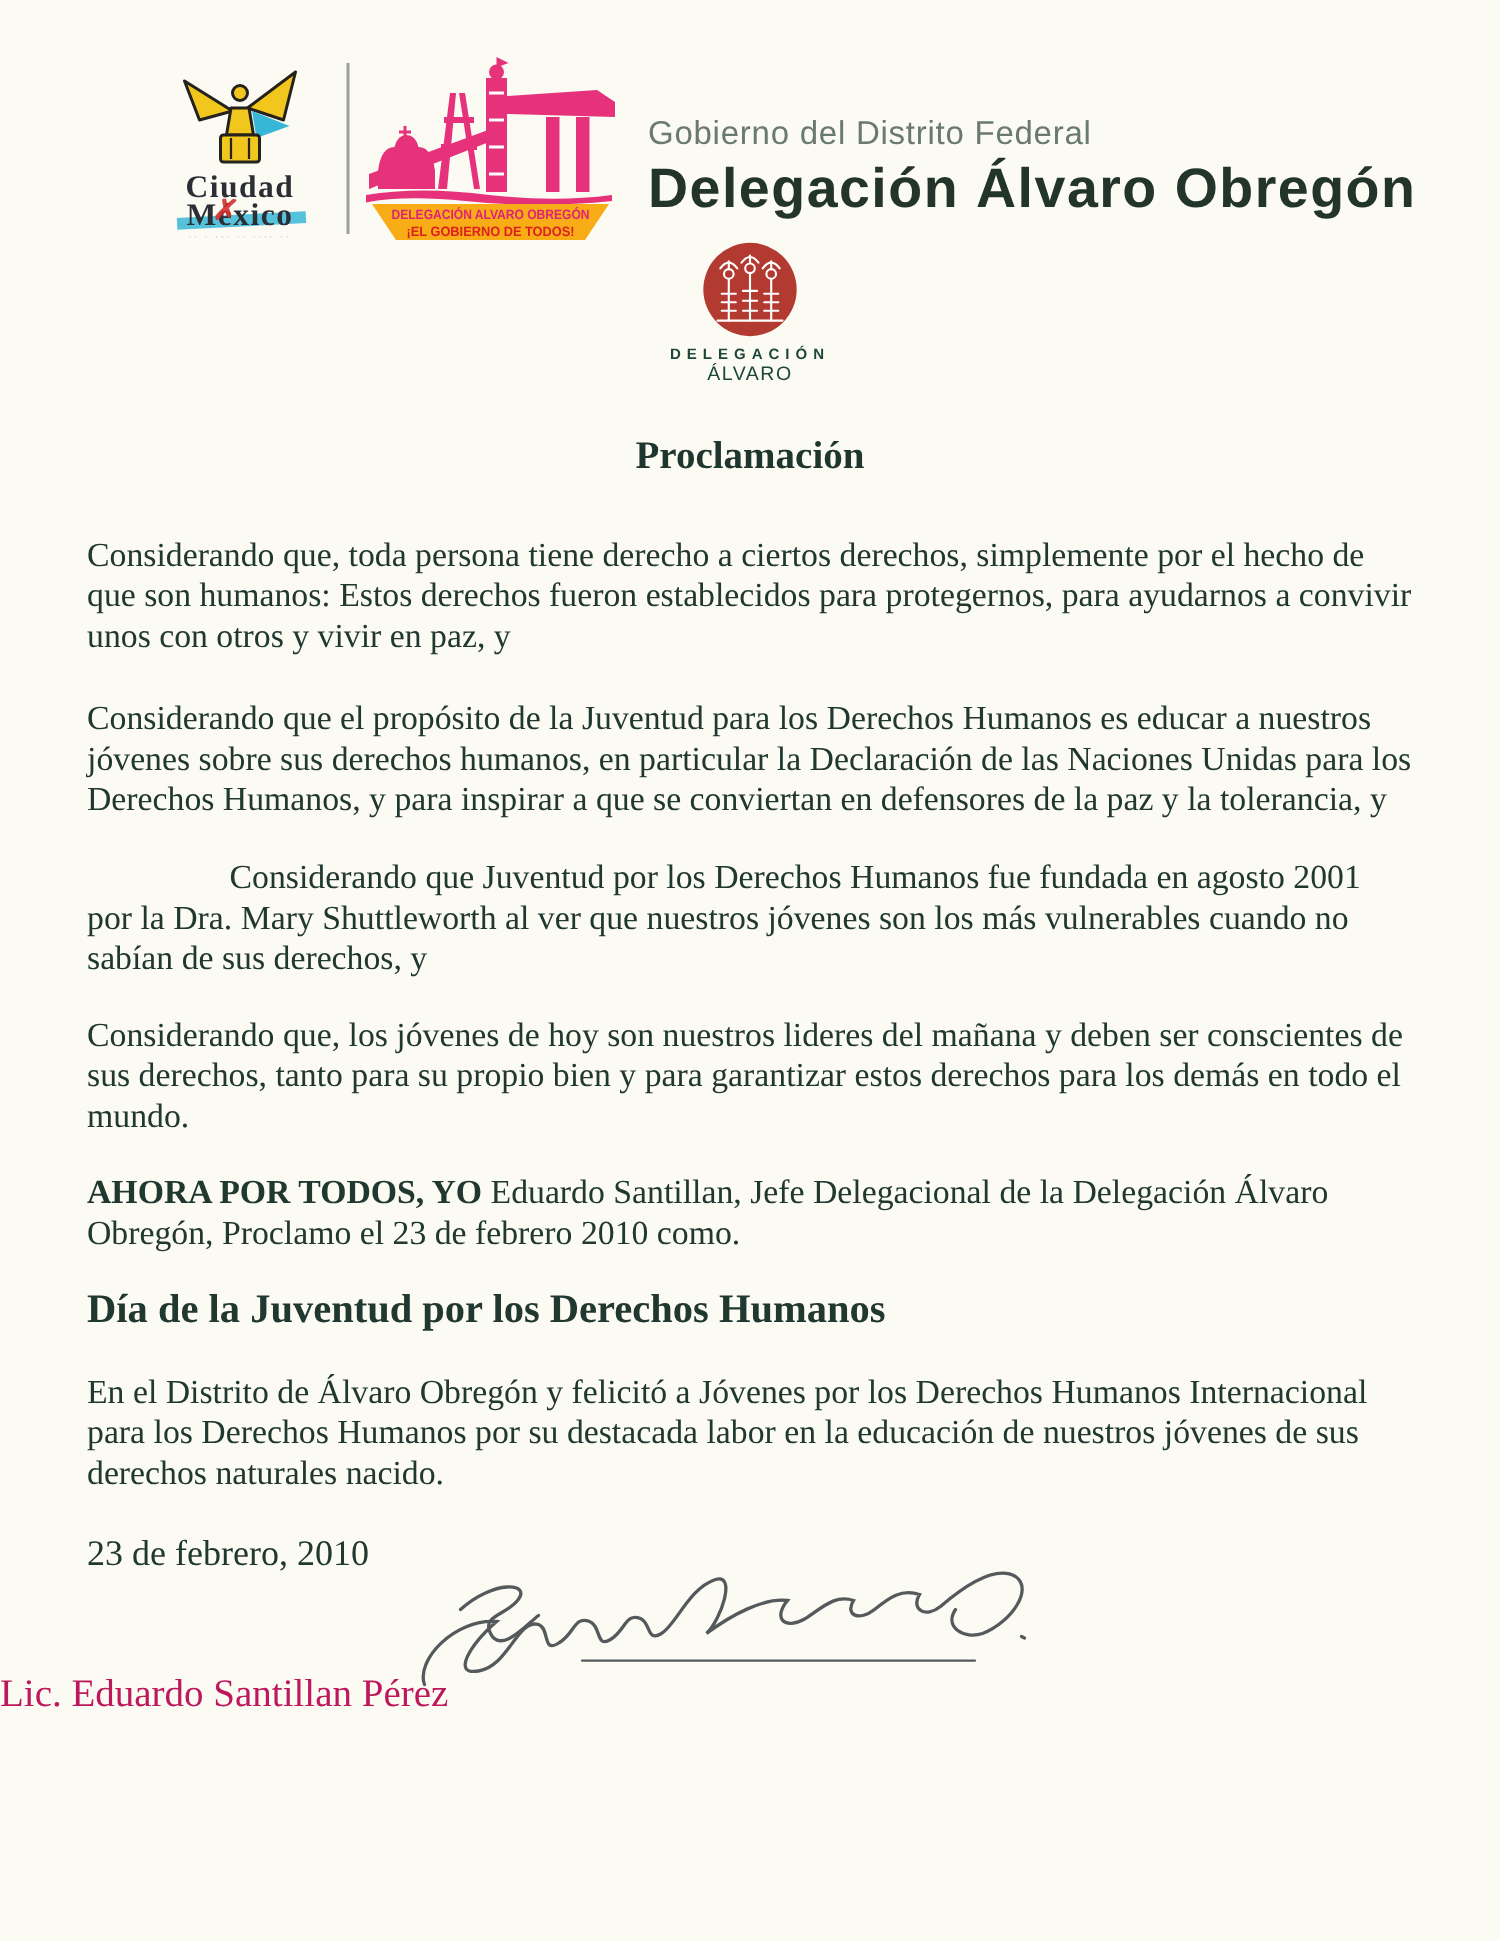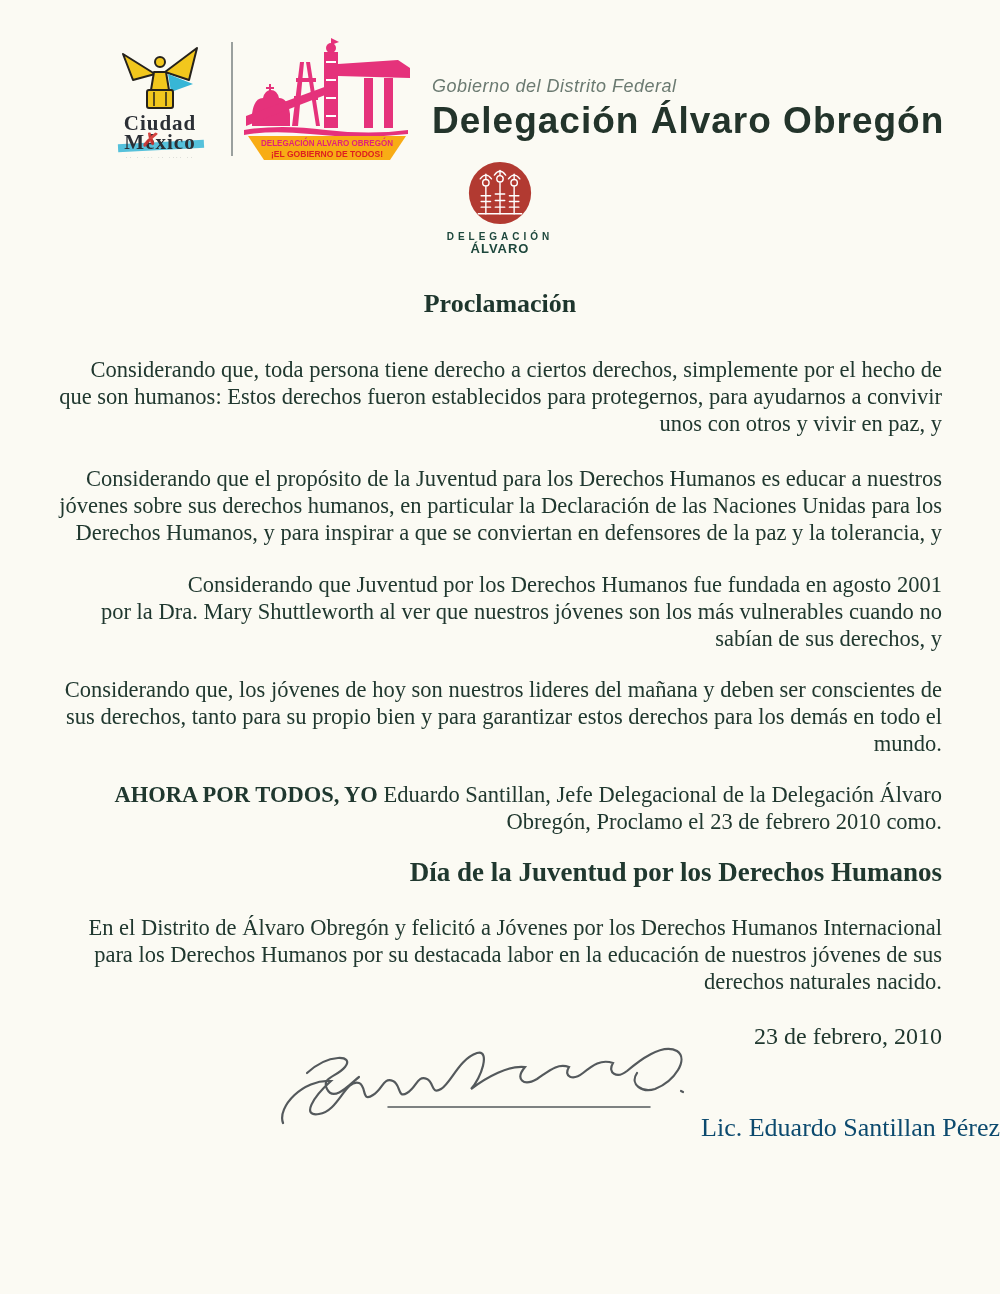--- a/index.html
+++ b/index.html
@@ -15,41 +15,41 @@
   .header{position:relative;height:124px;margin-top:36px;}
   .city-logo{position:absolute;left:104px;top:2px;width:112px;text-align:center;}
   .city-logo .wordmark{font-weight:bold;font-size:21px;line-height:19px;color:#2b2f35;letter-spacing:1px;position:relative;}
   .city-logo .wordmark .mex{position:relative;display:inline-block;}
   .city-logo .wordmark .swash{position:absolute;left:-6px;top:9px;width:86px;height:8px;background:#37b6d6;transform:rotate(-3deg);opacity:.85;z-index:-1;}
   .city-logo .wordmark .redx{position:absolute;left:18px;top:-2px;color:#d23431;font-size:20px;font-weight:bold;transform:rotate(8deg);opacity:.9;}
   .city-logo .tagline{margin-top:2px;font-family:"Liberation Sans",sans-serif;font-size:5px;letter-spacing:2px;color:#8a8f8c;}
   .hdr-divider{position:absolute;left:231px;top:6px;width:2px;height:114px;background:#9aa09e;}
   .pink-logo{position:absolute;left:240px;top:0;}
   .gov-text{position:absolute;left:432px;top:40px;font-family:"Liberation Sans",sans-serif;}
-  .gov-line1{font-size:18px;color:#6b7a71;letter-spacing:.5px;font-style:italic;}
+  .gov-line1{font-size:22px;color:#6b7a71;letter-spacing:.5px;}
   .gov-line2{font-size:37px;font-weight:bold;color:#23342b;letter-spacing:1px;margin-top:3px;}
   
   .seal{margin:0 auto;display:block;}
   .seal-caption{text-align:center;margin-top:5px;color:#1d473c;font-family:"Liberation Sans",sans-serif;}
   .seal-caption .l1{font-size:10px;font-weight:bold;letter-spacing:4px;}
-  .seal-caption .l2{font-size:13px;font-weight:bold;letter-spacing:1px;line-height:14px;}
+  .seal-caption .l2{font-size:13px;font-weight:normal;letter-spacing:1px;line-height:14px;}
   
   .doc-title{text-align:center;font-size:26px;font-weight:bold;line-height:40px;margin-top:28px;color:#1e362d;}
-  .content{width:884px;margin:0 auto;text-align:right;font-size:22.5px;line-height:27px;}
+  .content{width:884px;margin:0 auto;text-align:left;font-size:22.5px;line-height:27px;}
   .content p{margin:0;}
   .p1{margin-top:32px !important;}
   .p2{margin-top:28px !important;}
   .p3{margin-top:25px !important;text-indent:95px;}
   .p4{margin-top:24px !important;}
   .p5{margin-top:24px !important;}
   .day-heading{margin-top:22px;font-size:27px;font-weight:bold;line-height:30px;}
   .p6{margin-top:27px !important;}
   .dated{margin-top:26px;font-size:24px;line-height:30px;}
   .sig-wrap{position:relative;width:430px;margin:-16px auto 0;transform:translateX(-8px);}
-  .sig-name{text-align:right;font-size:26px;line-height:30px;margin-top:-26px;color:#0c4a6e;}
+  .sig-name{text-align:left;font-size:26px;line-height:30px;margin-top:-26px;color:#be185d;}
 </style>
 </head>
 <body>
 
 <div class="header">
 
   <div class="city-logo">
     <svg width="110" height="72" viewBox="0 0 110 72">
       <g stroke="#25221c" stroke-width="2" stroke-linejoin="round">
         <path d="M18 16 L50 36 L28 42 Z" fill="#f2c71d"></path>

